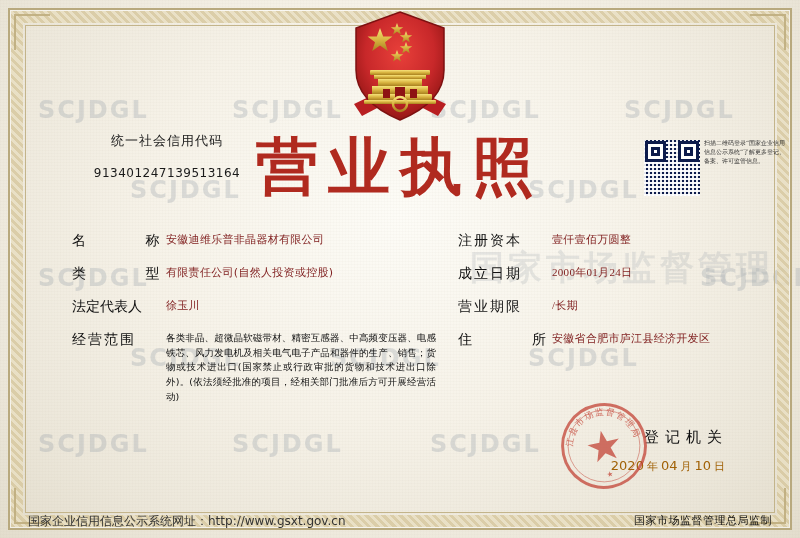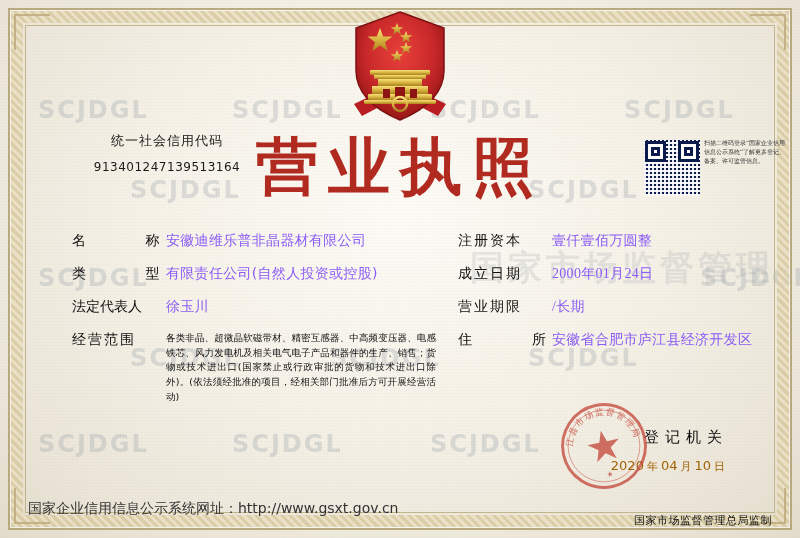--- a/index.html
+++ b/index.html
@@ -122,21 +122,21 @@
     top: 132px;
     width: 190px;
     text-align: center;
   }
   .credit-label {
     font-size: 13px;
     color: #1a1a1a;
     letter-spacing: 1px;
   }
   .credit-value {
-    margin-top: 10px;
+    margin-top: 16px;
     font-size: 12px;
     color: #1a1a1a;
     letter-spacing: 0.5px;
   }
 
   
   .qr-wrap {
     position: absolute;
     right: 100px;
     top: 140px;
@@ -194,22 +194,22 @@
     flex: 0 0 auto;
     font-size: 14px;
     color: #111;
     letter-spacing: 0.5px;
     white-space: nowrap;
   }
   .lbl-2 { width: 88px; display: inline-flex; justify-content: space-between; }
   .lbl-3 { width: 88px; display: inline-flex; justify-content: space-between; }
   .lbl-4 { width: 88px; display: inline-flex; justify-content: space-between; }
   .row-value {
-    font-size: 14px;
-    color: #8b5cf6;
+    font-size: 11px;
+    color: #7f1d1d;
     padding-left: 6px;
     letter-spacing: 0.3px;
   }
   .scope-row { margin-bottom: 16px; }
   .scope-value {
     font-size: 9.5px;
     line-height: 1.55;
     color: #111;
     padding-left: 6px;
     width: 270px;
@@ -251,22 +251,22 @@
     width: 92px;
     height: 92px;
     transform: rotate(-12deg);
     opacity: 0.78;
   }
 
   
   .footer-left {
     position: absolute;
     left: 28px;
-    bottom: 20px;
-    font-size: 14px;
+    bottom: 8px;
+    font-size: 12px;
     color: #333;
   }
   .footer-right {
     position: absolute;
     right: 28px;
     bottom: 10px;
     font-size: 11px;
     color: #111;
     letter-spacing: 0.5px;
   }

